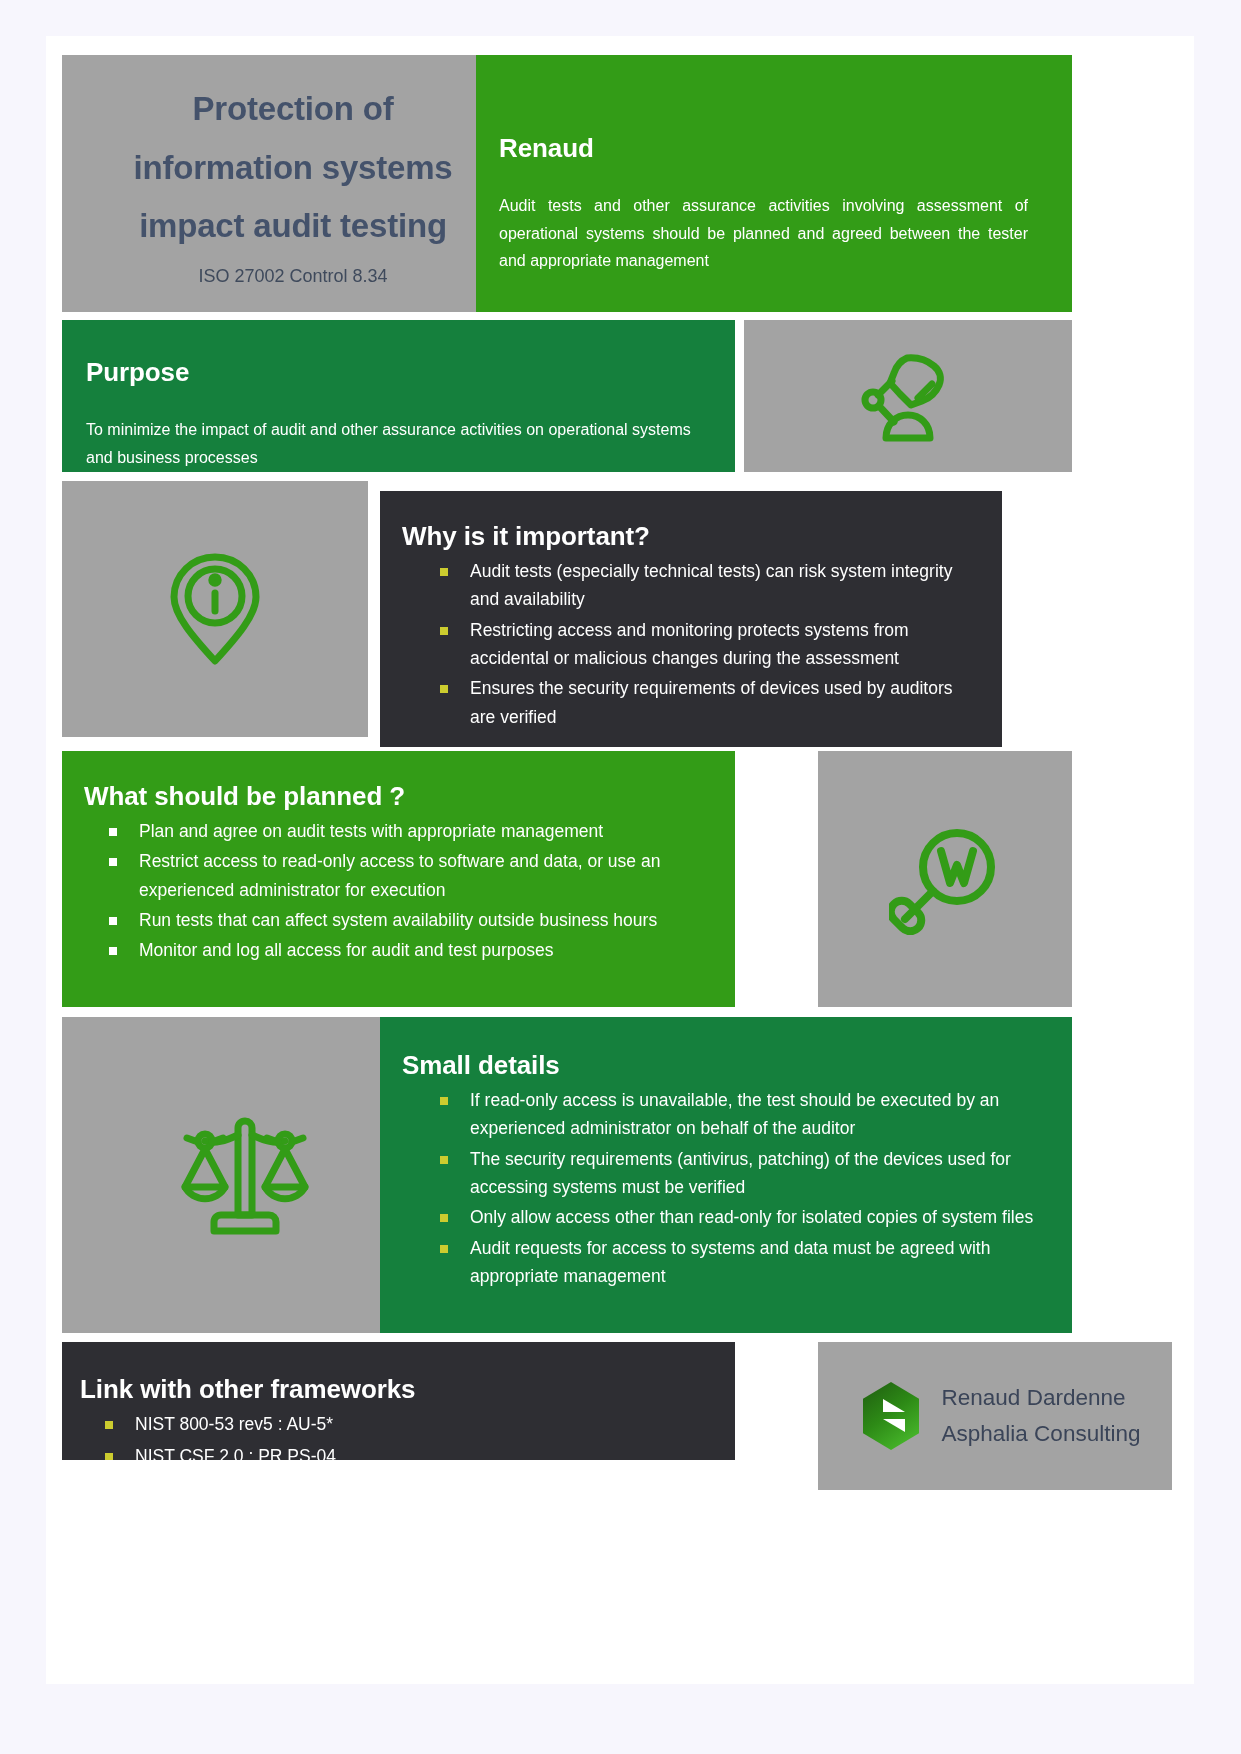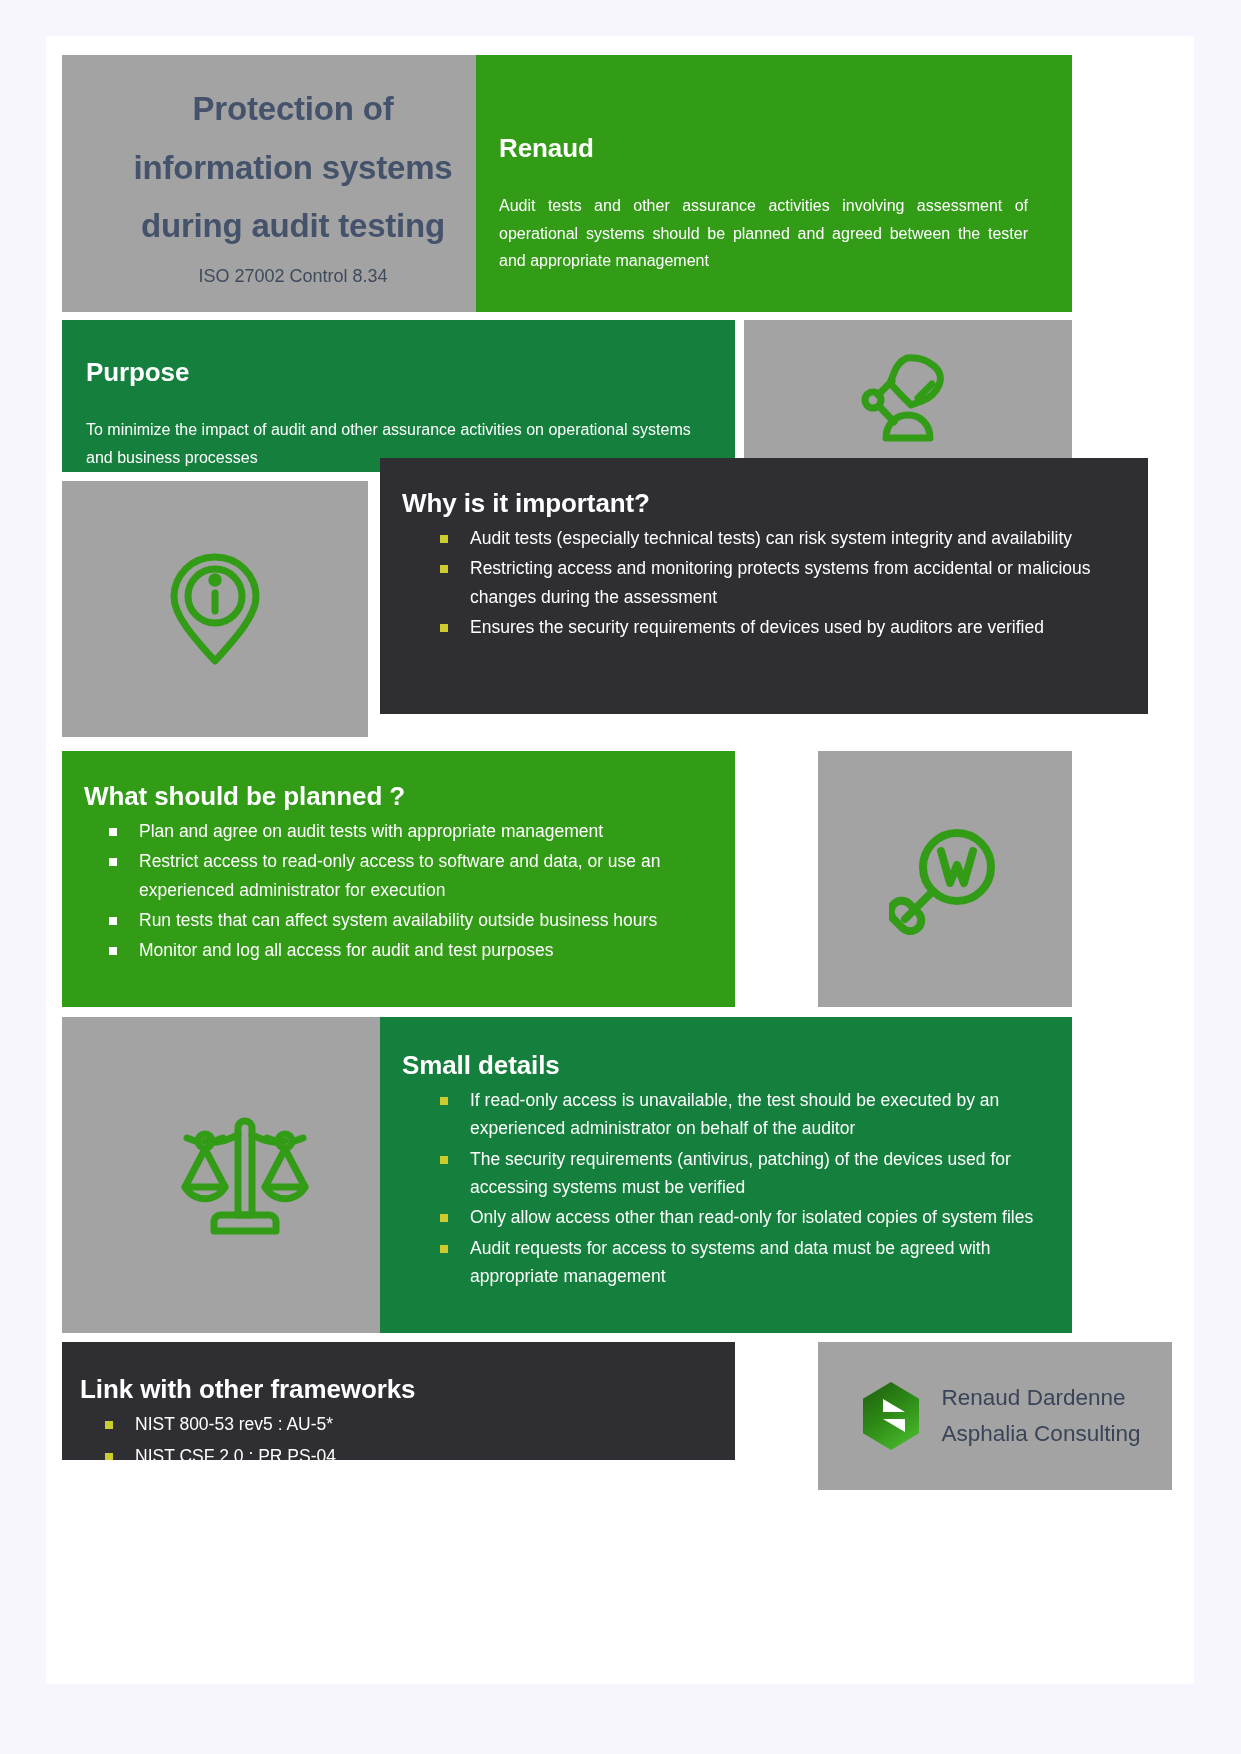--- a/index.html
+++ b/index.html
@@ -141,21 +141,21 @@
     line-height: 1.62;
     white-space: nowrap;
   }
 
   .icon-center {
     display: flex; align-items: center; justify-content: center;
   }
 
   
   #why-block {
-    left: 380px; top: 458px; width: 768px; height: 256px;
+    left: 380px; top: 491px; width: 622px; height: 256px;
     padding: 30px 36px 0 22px;
   }
   
   #planned-block {
     left: 62px; top: 751px; width: 673px; height: 256px;
     padding: 30px 34px 0 22px;
   }
   
   #details-block {
     left: 380px; top: 1017px; width: 692px; height: 316px;
@@ -175,21 +175,21 @@
 
 <div class="page-frame"></div>
 <div class="page-sheet"></div>
 
 <div class="canvas">
 
   <div class="blk lav" id="title-block">
     <div class="title-main">
       <span>Protection of</span><br>
       <span>information systems</span><br>
-      <span>during audit testing</span>
+      <span>impact audit testing</span>
     </div>
     <div class="title-sub">ISO 27002 Control 8.34</div>
   </div>
 
   <div class="blk green" id="control-block">
     <div class="sec-h">Renaud</div>
     <div class="sec-p">Audit tests and other assurance activities involving assessment of operational systems should be planned and agreed between the tester and appropriate management</div>
   </div>
 
   <div class="blk slate" id="purpose-block">

